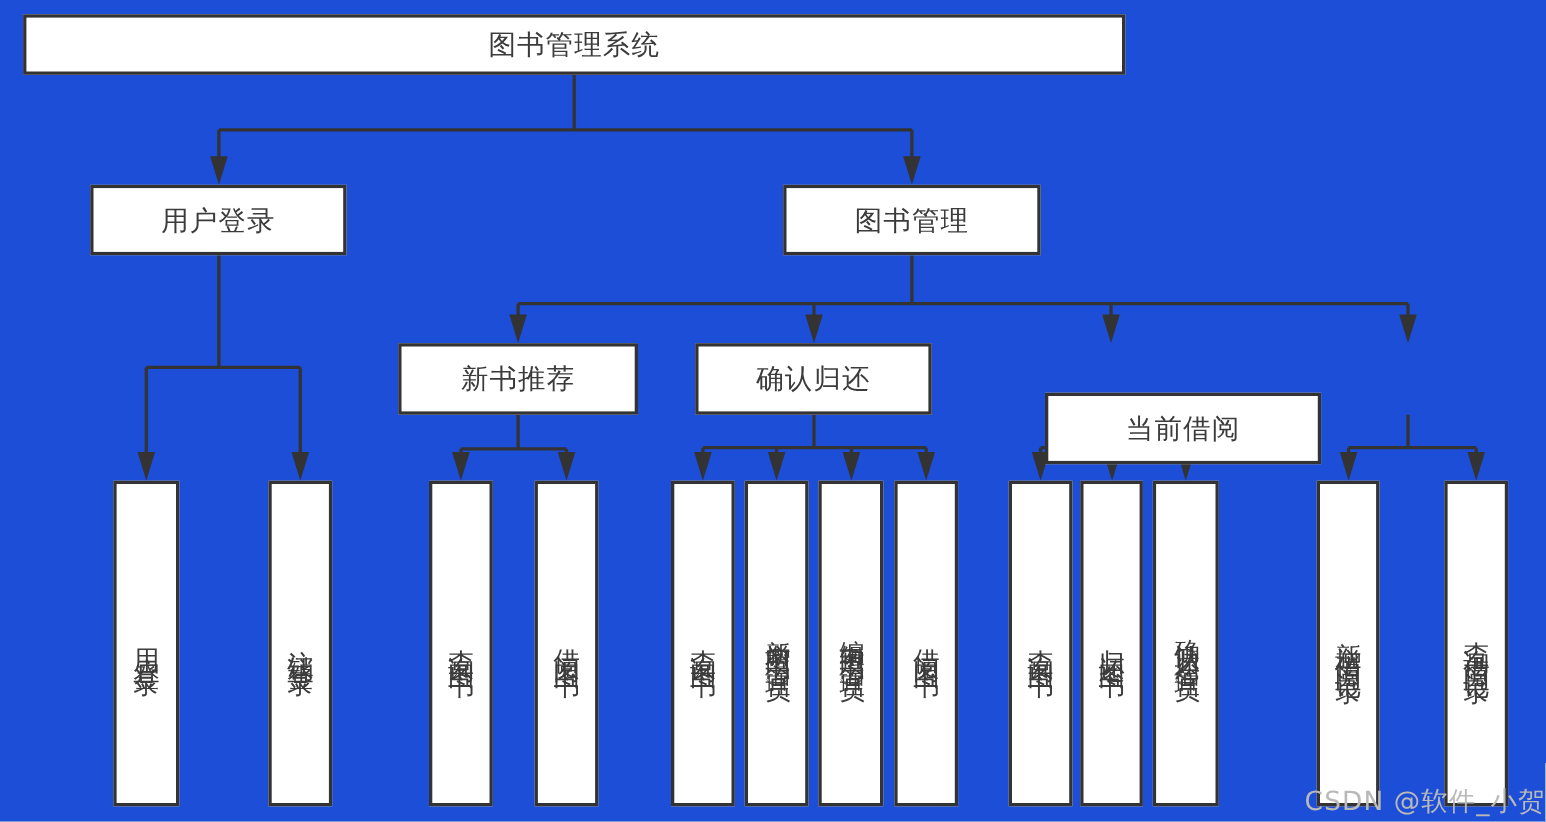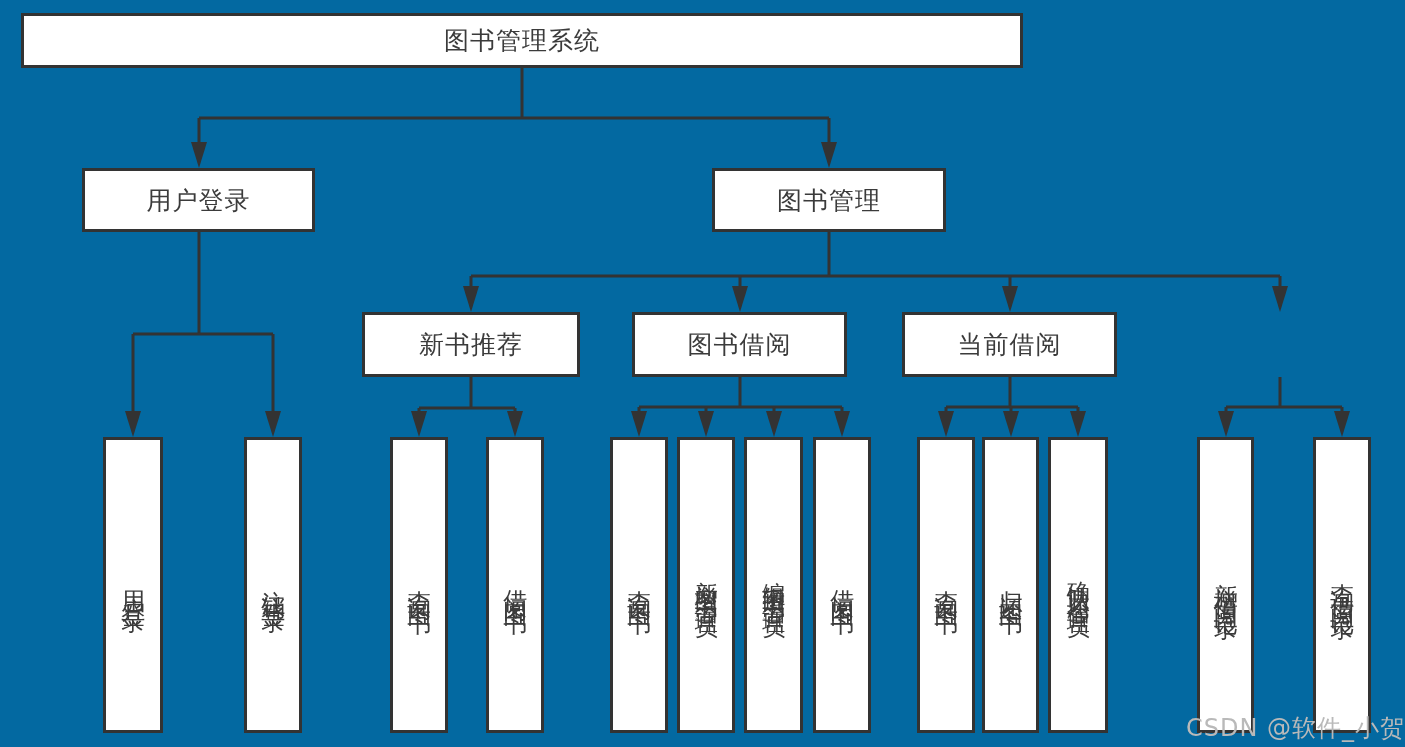--- a/index.html
+++ b/index.html
@@ -1,38 +1,38 @@
 <!DOCTYPE html>
 <html><head>
 <meta charset="utf-8">
 <style>
   html, body { margin: 0; padding: 0; background: #ffffff; }
   body { width: 1405px; height: 747px; font-family: "DejaVu Sans", sans-serif; }
   .stage {
     position: relative; width: 1405px; height: 747px;
-    background: #0369a1; overflow: hidden;
+    background: #1d4ed8; overflow: hidden;
   }
   .connectors {
     position: absolute; left: 0; top: 0; width: 1405px; height: 747px;
     pointer-events: none;
   }
   .box {
     position: absolute; box-sizing: border-box;
     background: #ffffff; border: 3px solid #333333;
     display: flex; align-items: center; justify-content: center;
     color: #3b3b3b;
   }
   .h-label { font-size: 25px; letter-spacing: 1px; white-space: nowrap; }
   .root-box   { left: 21px;  top: 13px;  width: 1002px; height: 55px; }
   .n-login    { left: 82px;  top: 168px; width: 233px;  height: 64px; }
   .n-bookmgr  { left: 712px; top: 168px; width: 234px;  height: 64px; }
   .l3 { top: 312px; height: 65px; }
   .n-newbook  { left: 362px;  width: 218px; }
   .n-borrow   { left: 632px;  width: 215px; }
-  .n-current  { left: 902px;  width: 215px; }
+  .n-current  { left: 950px;  width: 251px; margin-top: 45px; }
   .n-records  { left: 1172px; width: 215px; }
   .leaf { top: 437px; height: 296px; }
   .leaf .v-label {
     writing-mode: vertical-rl;
     font-size: 24px; line-height: 1.1; letter-spacing: 7px;
     white-space: nowrap;
   }
   .lf1  { left: 103px;  width: 60px; }
   .lf2  { left: 244px;  width: 58px; }
   .lf3  { left: 390px;  width: 58px; }
@@ -142,21 +142,21 @@
     <span class="h-label">用户登录</span>
   </div>
   <div class="box n-bookmgr">
     <span class="h-label">图书管理</span>
   </div>
 
   <div class="box l3 n-newbook">
     <span class="h-label">新书推荐</span>
   </div>
   <div class="box l3 n-borrow">
-    <span class="h-label">图书借阅</span>
+    <span class="h-label">确认归还</span>
   </div>
   <div class="box l3 n-current">
     <span class="h-label">当前借阅</span>
   </div>
 
   <div class="box leaf lf1">
     <span class="v-label">用户登录</span>
   </div>
   <div class="box leaf lf2">
     <span class="v-label">注销登录</span>

